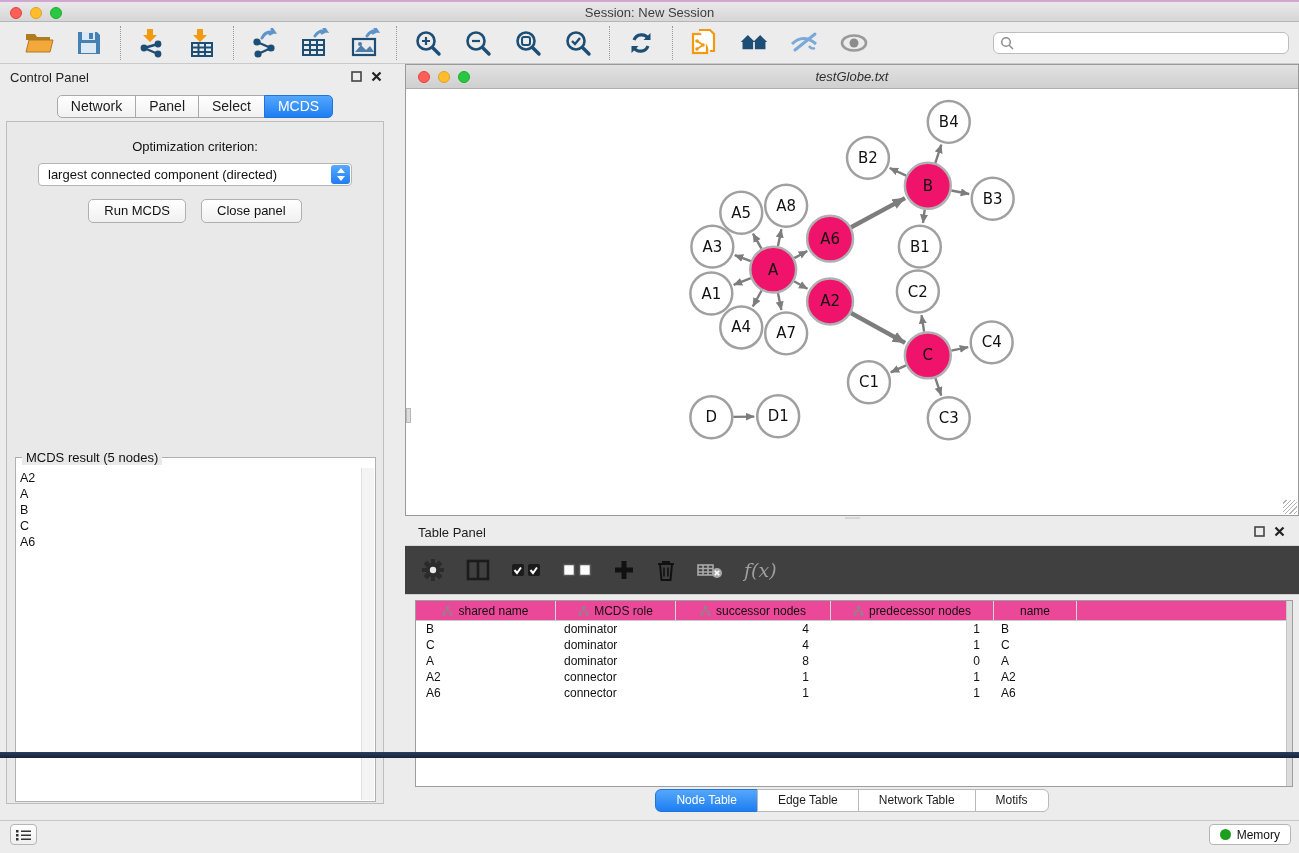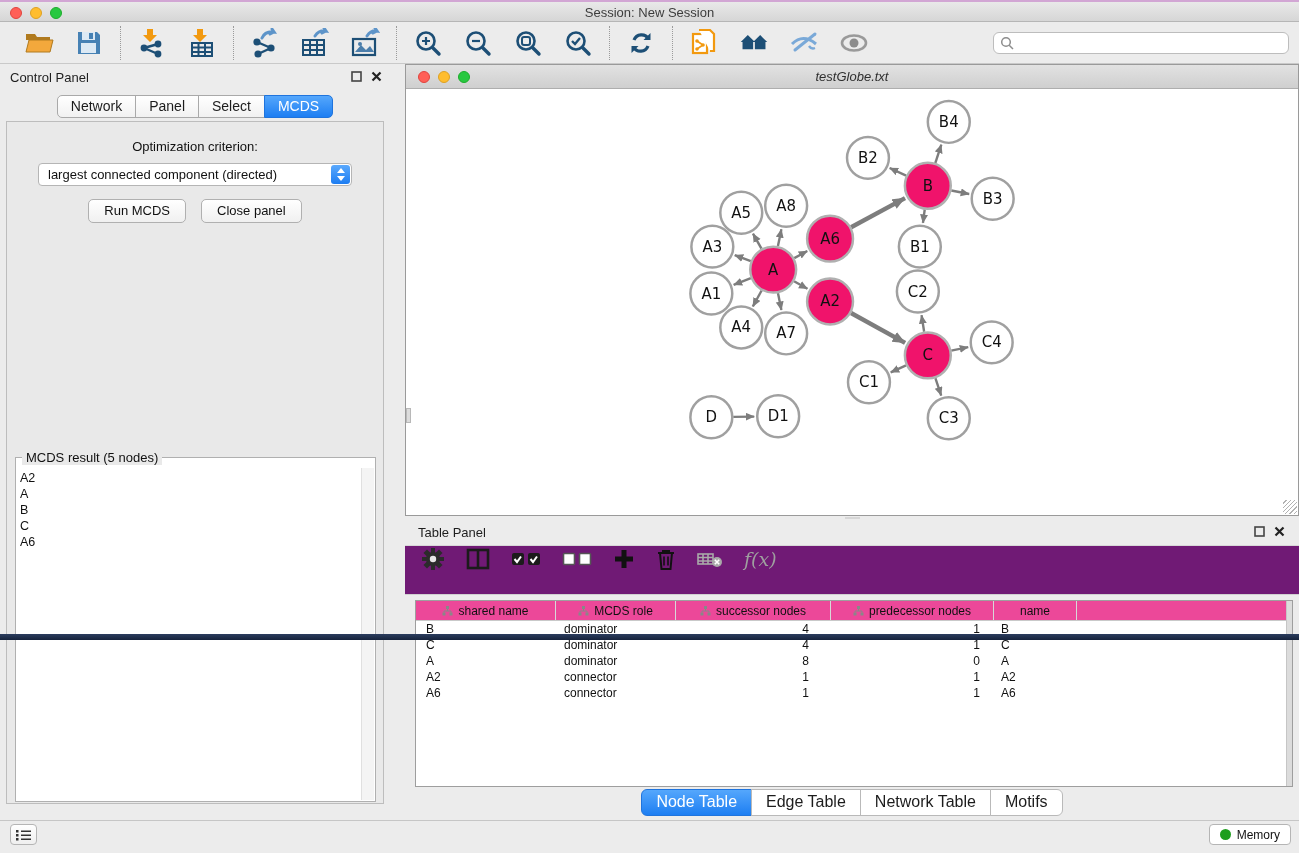--- a/index.html
+++ b/index.html
@@ -1,18 +1,18 @@
 <!DOCTYPE html>
 <html><head>
 <meta charset="utf-8">
 <style>
   * { margin:0; padding:0; box-sizing:border-box; }
   html,body { width:1299px; height:853px; background:#ececec; }
   body { font-family:"Liberation Sans", sans-serif; color:#222; overflow:hidden; }
-  .screen { position:relative; width:1299px; height:640px; background:#ececec; }
+  .screen { position:relative; width:1299px; height:758px; background:#ececec; }
 
   
   .titlebar { position:absolute; top:0; left:0; right:0; height:22px;
     background:linear-gradient(#e9e9e9,#d6d6d6); border-top:2px solid #d2a6d4; border-bottom:1px solid #b6b6b6; }
   .titlebar .title { position:absolute; left:0; right:0; top:3px; text-align:center; font-size:13px; color:#3d3d3d; }
   .lights { position:absolute; left:10px; top:5px; display:flex; gap:8px; }
   .light { width:12px; height:12px; border-radius:50%; }
   .light.red { background:#ff5f57; border:1px solid #e0443e; }
   .light.yellow { background:#ffbd2e; border:1px solid #dea123; }
   .light.green { background:#28c840; border:1px solid #1dad2b; }
@@ -71,39 +71,39 @@
 
   .edge { stroke:#7d7d7d; stroke-width:2.4; }
   .edge.thick { stroke-width:4.5; }
   .node { fill:#fff; stroke:#a0a0a0; stroke-width:2.5; }
   .node.pink { fill:#f0136b; stroke:#b0b0b0; }
   .nlabel { font-family:"DejaVu Sans",sans-serif; font-size:15px; fill:#111; text-anchor:middle; }
 
   
   .table-panel { position:absolute; left:15px; right:0; top:455px; height:301px; background:#ececec; }
   .tp-title { position:absolute; top:6px; left:13px; font-size:13px; color:#1e1e1e; }
-  .tp-toolbar { position:absolute; top:26px; left:0; right:0; height:50px; background:#701a75;
-    border-top:1px solid #d8d8d8; border-bottom:1px solid #d0d0d0; display:flex; align-items:flex-start; padding-left:16px; gap:21px; }
+  .tp-toolbar { position:absolute; top:26px; left:0; right:0; height:50px; background:#404040;
+    border-top:1px solid #d8d8d8; border-bottom:1px solid #d0d0d0; display:flex; align-items:center; padding-left:16px; gap:21px; }
   .tpi { display:flex; align-items:center; justify-content:center; height:26px; cursor:default; }
   .fx { font-family:"DejaVu Serif",serif; font-style:italic; font-size:19px; color:#9f9f9f; }
   .tp-table { position:absolute; left:10px; right:6px; top:81px; height:187px; background:#fff; border:1px solid #9e9e9e; overflow:hidden; }
   .thead { display:flex; height:20px; background:#ec4899; border-bottom:1px solid #c9c9c9; }
   .th { display:flex; align-items:center; justify-content:center; gap:5px; font-size:12px; color:#111;
     border-right:1px solid #d8d8d8; height:100%; }
   .tw0{width:140px}.tw1{width:120px}.tw2{width:155px}.tw3{width:163px}.tw4{width:83px}
   .trow { display:flex; height:16px; align-items:center; font-size:12px; color:#111; }
   .td { height:100%; line-height:16px; }
   .td.c0 { width:140px; padding-left:10px; }
   .td.c1 { width:120px; padding-left:8px; }
   .td.c2 { width:155px; text-align:right; padding-right:22px; }
   .td.c3 { width:163px; text-align:right; padding-right:14px; }
   .td.c4 { width:83px; padding-left:7px; }
   .tp-scroll { position:absolute; right:0; top:0; bottom:0; width:6px; background:#dcdcdc; border-left:1px solid #c6c6c6; }
   .tp-tabs { position:absolute; top:270px; left:0; right:0; display:flex; justify-content:center; }
-  .tp-tab { border:1px solid #b9b9b9; background:#fff; font-size:16px; padding:3px 14px 4px; margin-left:-1px; color:#1c1c1c; cursor:default; }
+  .tp-tab { border:1px solid #b9b9b9; background:#fff; font-size:12px; padding:3px 20px 4px; margin-left:-1px; color:#1c1c1c; cursor:default; }
   .tp-tab:first-child { border-radius:6px 0 0 6px; margin-left:0; }
   .tp-tab:last-child { border-radius:0 6px 6px 0; }
   .tp-tab.active { background:linear-gradient(#55a7fc,#1d7ef2); border-color:#1f74dd; color:#fff; }
 
   
   .statusbar { position:absolute; left:0; right:0; top:820px; height:27px; background:#ececec; border-top:1px solid #c6c6c6; }
   .sb-btn { position:absolute; left:10px; top:3px; width:27px; height:21px; border:1px solid #b5b5b5;
     border-radius:4px; background:linear-gradient(#fff,#efefef); display:flex; align-items:center; justify-content:center; }
   .memory-btn { position:absolute; right:8px; top:3px; height:21px; padding:0 10px; border:1px solid #b5b5b5;
     border-radius:4px; background:#fff; display:flex; align-items:center; gap:6px; font-size:12px; color:#111; }

